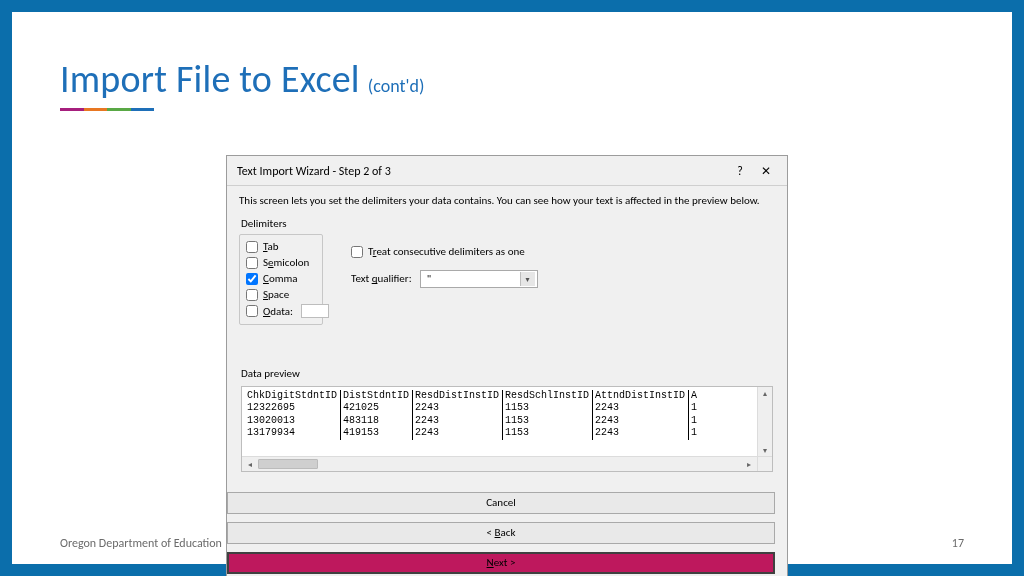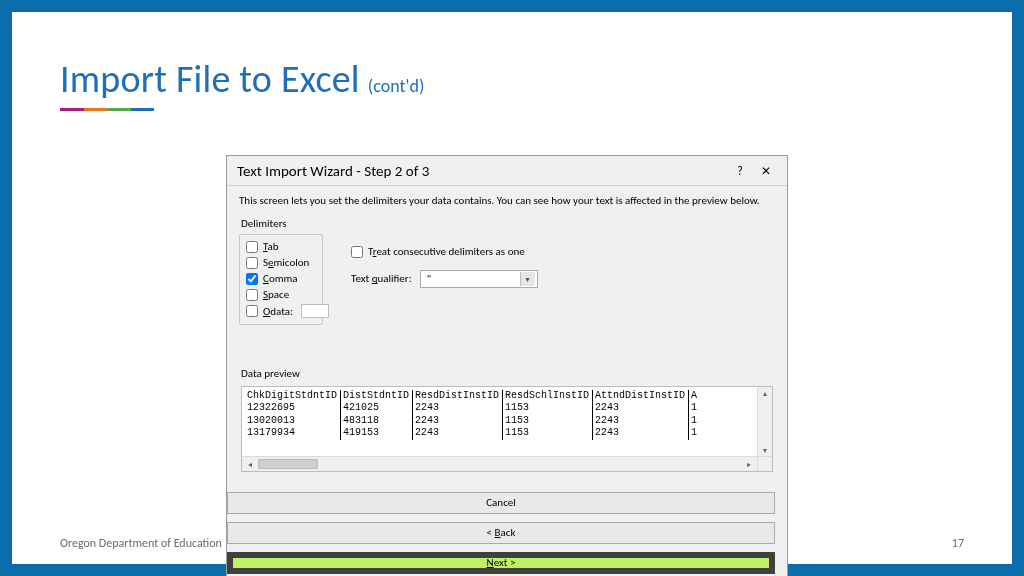--- a/index.html
+++ b/index.html
@@ -59,21 +59,21 @@
     border: 1px solid #9c9c9c;
     font-size: 11px;
     color: #000;
   }
   .dialog-titlebar {
     display: flex;
     align-items: center;
     padding: 6px 8px 5px 10px;
     border-bottom: 1px solid #cfcfcf;
   }
-  .dialog-title { flex: 1; font-size: 15px; }
+  .dialog-title { flex: 1; font-size: 12px; }
   .titlebar-btn {
     width: 26px; height: 18px;
     display: flex; align-items: center; justify-content: center;
     font-size: 12px;
     cursor: default;
   }
   .dialog-body { padding: 8px 12px 10px 12px; }
   .intro { font-size: 11px; line-height: 1.35; margin-bottom: 8px; }
   .delimiters-label { font-size: 11px; margin-bottom: 4px; padding-left: 2px; }
 
@@ -181,22 +181,22 @@
   .btn {
     min-width: 68px;
     height: 22px;
     border: 1px solid #a9a9a9;
     background: #e9e9e9;
     font-size: 11px;
     display: flex; align-items: center; justify-content: center;
     padding: 0 10px;
   }
   .btn.primary {
-    border: 6px solid #404040;
-    background: #bef264;
+    border: 2px solid #404040;
+    background: #be185d;
   }
   .btn u { text-decoration: underline; }
 
   .footer-left {
     position: absolute;
     left: 48px; bottom: 14px;
     color: #6b6b6b;
     font-size: 12px;
   }
   .footer-right {

